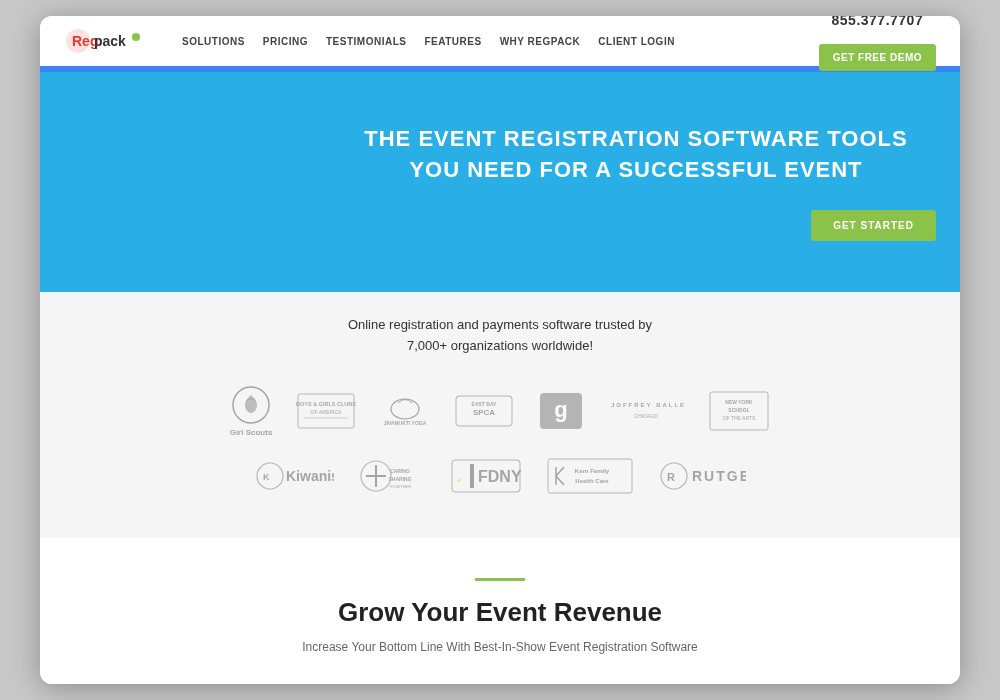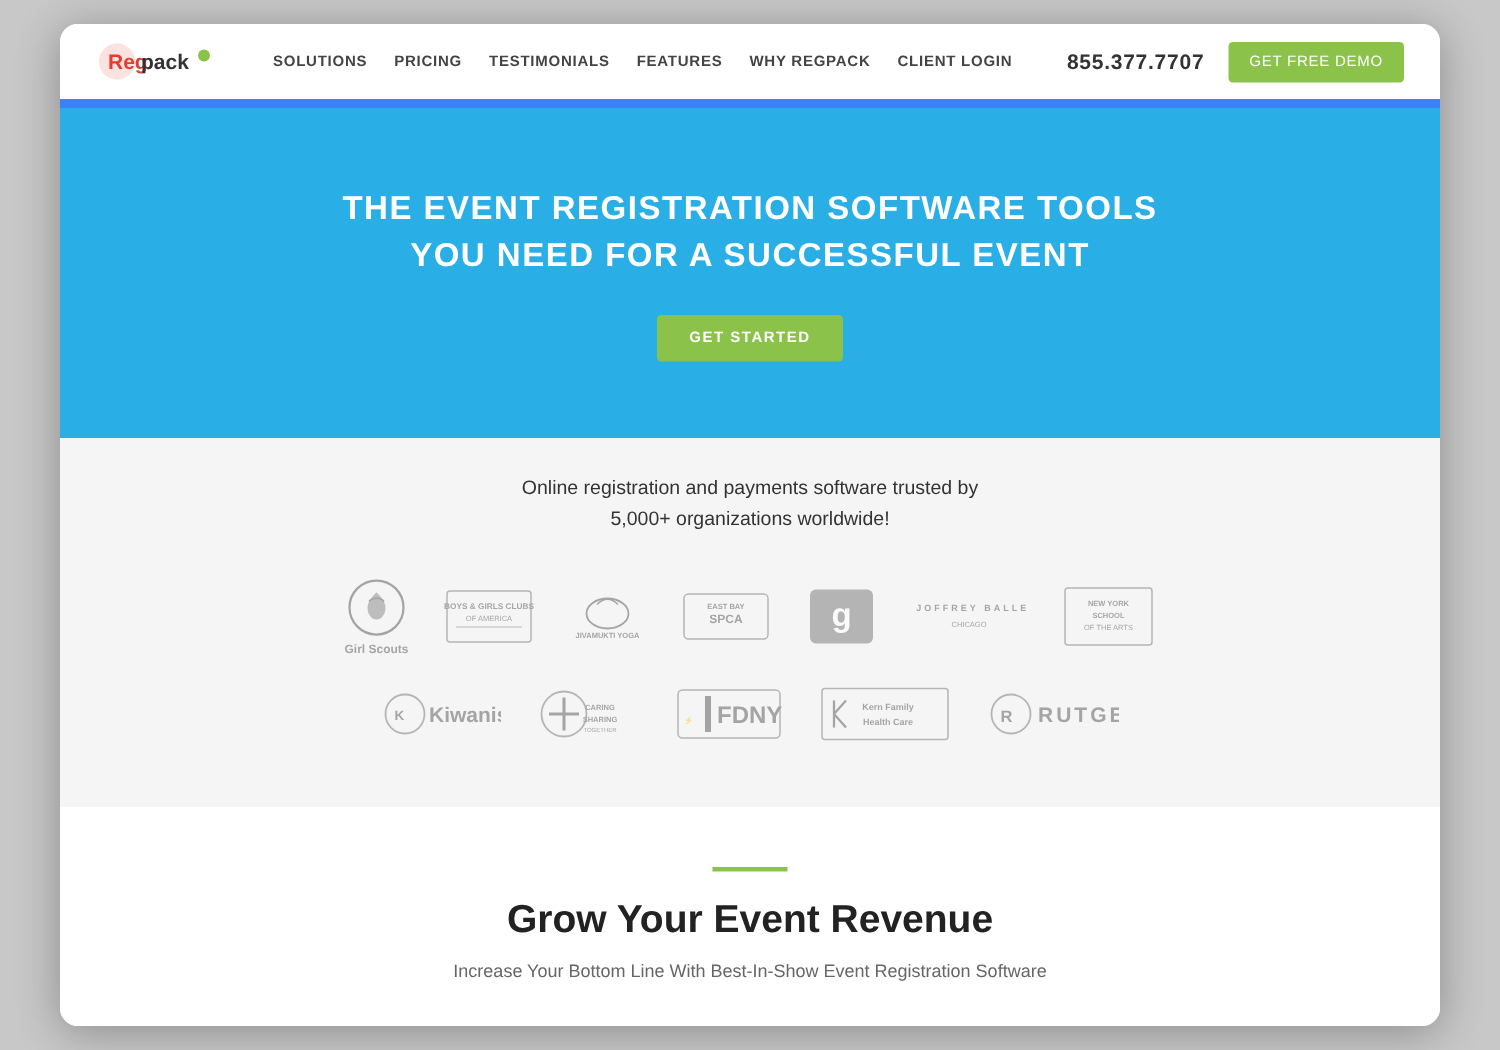--- a/index.html
+++ b/index.html
@@ -42,48 +42,49 @@
       font-weight: 700;
       color: #444;
       text-decoration: none;
       letter-spacing: 0.5px;
       text-transform: uppercase;
     }
     .nav-right {
       display: flex;
       align-items: center;
       gap: 16px;
+      flex-direction: column;
     }
     .phone-number {
       font-size: 14px;
       font-weight: 700;
       color: #333;
       letter-spacing: 0.5px;
     }
     .btn-free-demo {
       background: #8bc34a;
       color: white;
       font-size: 10px;
-      font-weight: 400;
+      font-weight: 700;
       padding: 8px 14px;
       border: none;
       border-radius: 3px;
       cursor: pointer;
       letter-spacing: 0.5px;
       text-transform: uppercase;
     }
     
     .hero {
       background: #29aee6;
       padding: 50px 24px;
       text-align: center;
       min-height: 220px;
       display: flex;
       flex-direction: column;
-      align-items: center;
+      align-items: flex-end;
       justify-content: center;
     }
     .hero-title {
       font-size: 22px;
       font-weight: 900;
       color: white;
       letter-spacing: 1px;
       text-transform: uppercase;
       max-width: 600px;
       line-height: 1.4;
@@ -185,21 +186,21 @@
   </nav>
 
   <section class="hero">
     <h1 class="hero-title">THE EVENT REGISTRATION SOFTWARE TOOLS YOU NEED FOR A SUCCESSFUL EVENT</h1>
     <button class="btn-get-started">GET STARTED</button>
   </section>
 
   <section class="trusted-section">
     <p class="trusted-text">
       <span>Online registration and payments software trusted by</span><br>
-      <span>5,000+ organizations worldwide!</span>
+      <span>7,000+ organizations worldwide!</span>
     </p>
 
     <div class="logos-row">
 
       <div class="logo-box">
         <svg width="40" height="40" viewBox="0 0 40 40">
           <circle cx="20" cy="20" r="18" fill="none" stroke="#555" stroke-width="1.5"></circle>
           <path d="M20 10 C20 10 14 15 14 20 C14 25 17 28 20 28 C23 28 26 25 26 20 C26 15 20 10 20 10Z" fill="#555" opacity="0.7"></path>
           <path d="M15 16 C17 13 23 13 25 16" fill="none" stroke="#555" stroke-width="1"></path>
         </svg>

